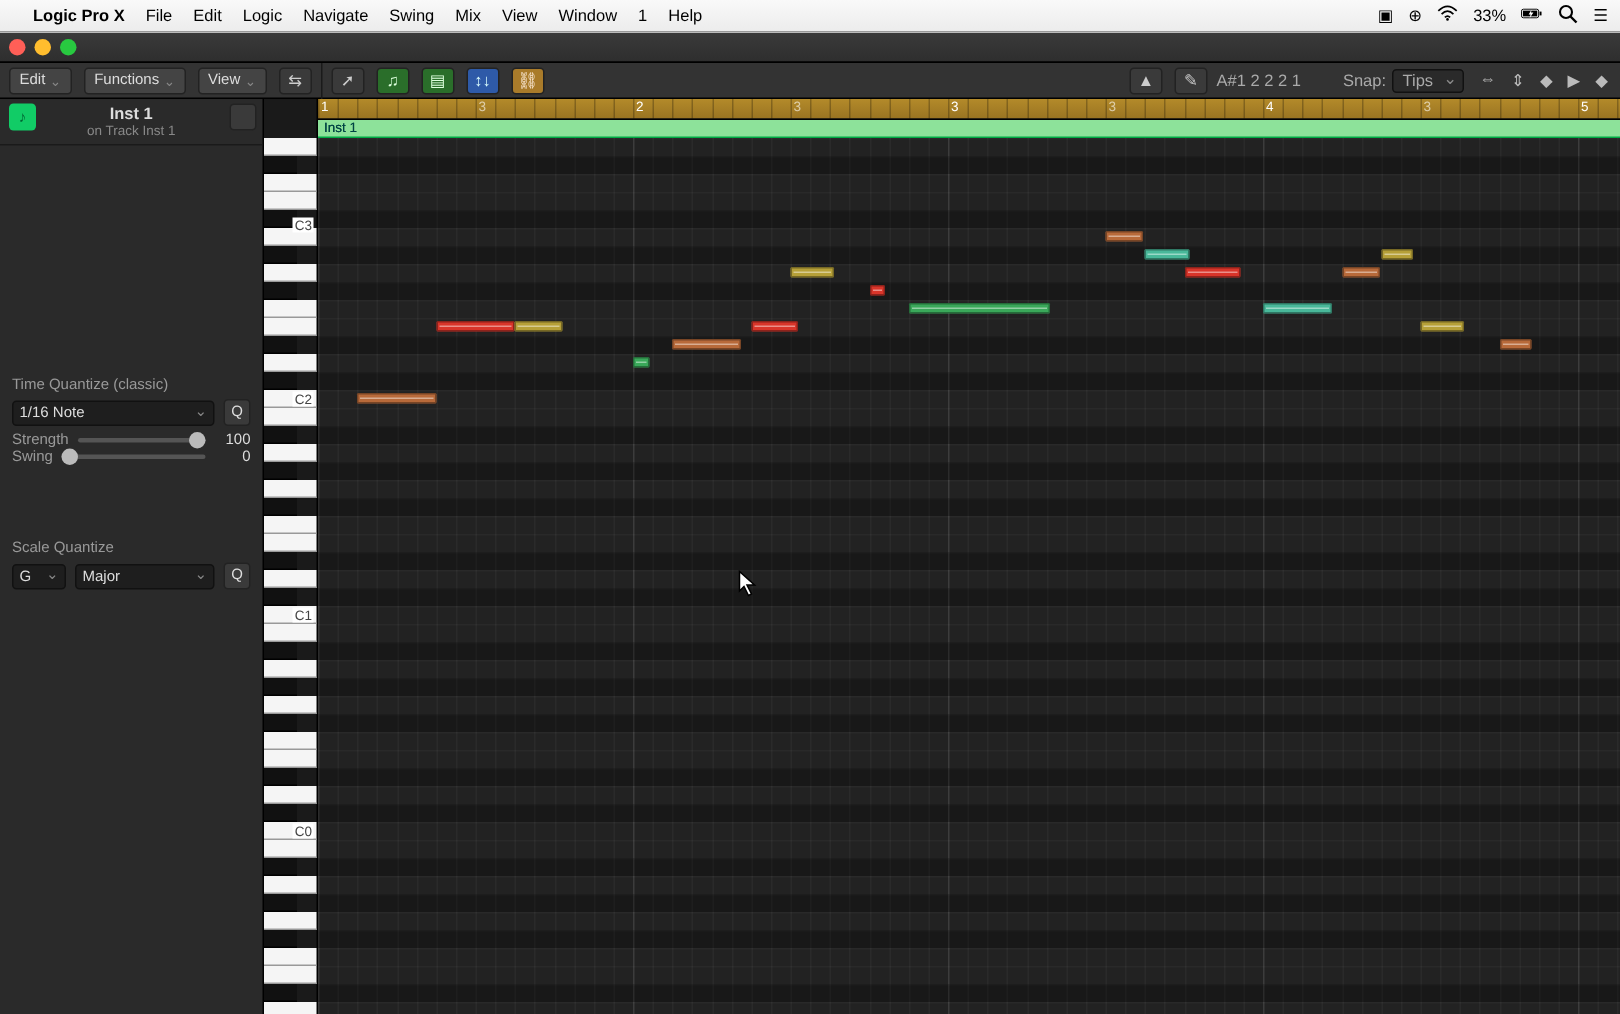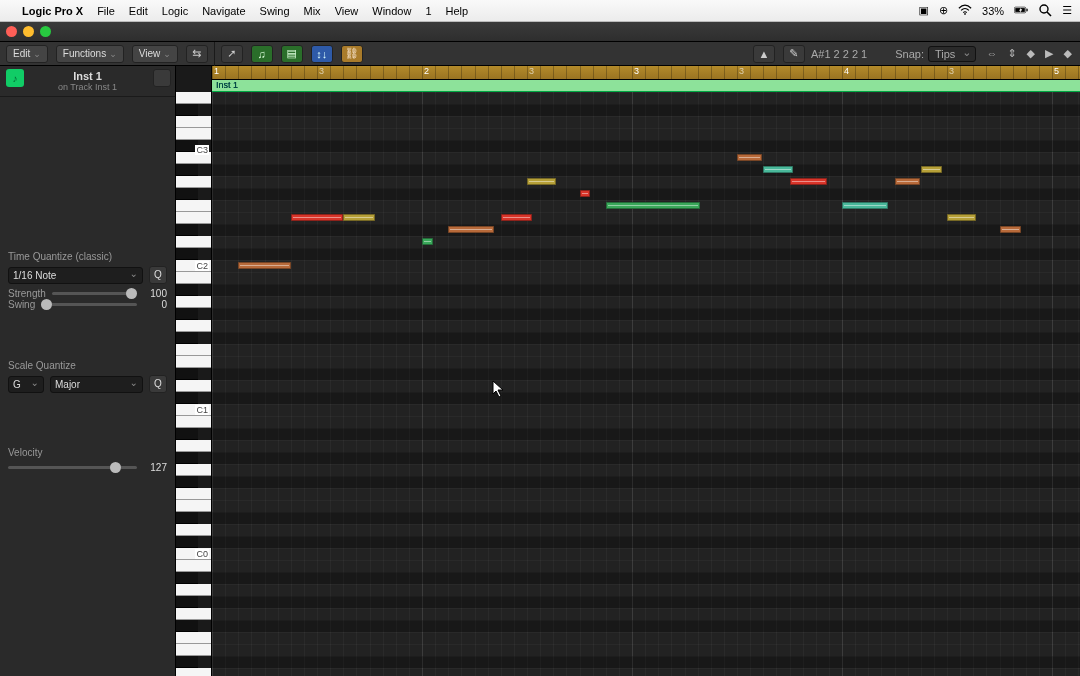--- a/index.html
+++ b/index.html
@@ -209,29 +209,20 @@
     <div style="height:40px"></div>
     <div class="group">
       <div class="label">Scale Quantize</div>
       <div class="row">
         <div class="sel" style="flex:0 0 36px">G</div>
         <div class="sel">Major</div>
         <div class="q">Q</div>
       </div>
     </div>
     <div style="height:40px"></div>
-    <div class="group">
-      <div class="label">Velocity</div>
-      <div class="slider">
-        <div class="track">
-            <div class="thumb" style="left:calc(83% - 5px)"></div>
-          </div>
-        <span class="val">127</span>
-      </div>
-    </div>
     <div class="spacer-v"></div>
   </div>
 
   <div class="keys" id="keys">
       <div class="white" style="top: 26px; height: 12px;"></div>
       <div class="black" style="top: 38px; height: 12px;"></div>
       <div class="white" style="top: 50px; height: 12px;"></div>
       <div class="oct-label" style="top: 51px; margin-top: 28px;">C3</div>
       <div class="white" style="top: 62px; height: 12px;"></div>
       <div class="black" style="top: 74px; height: 12px;"></div>

